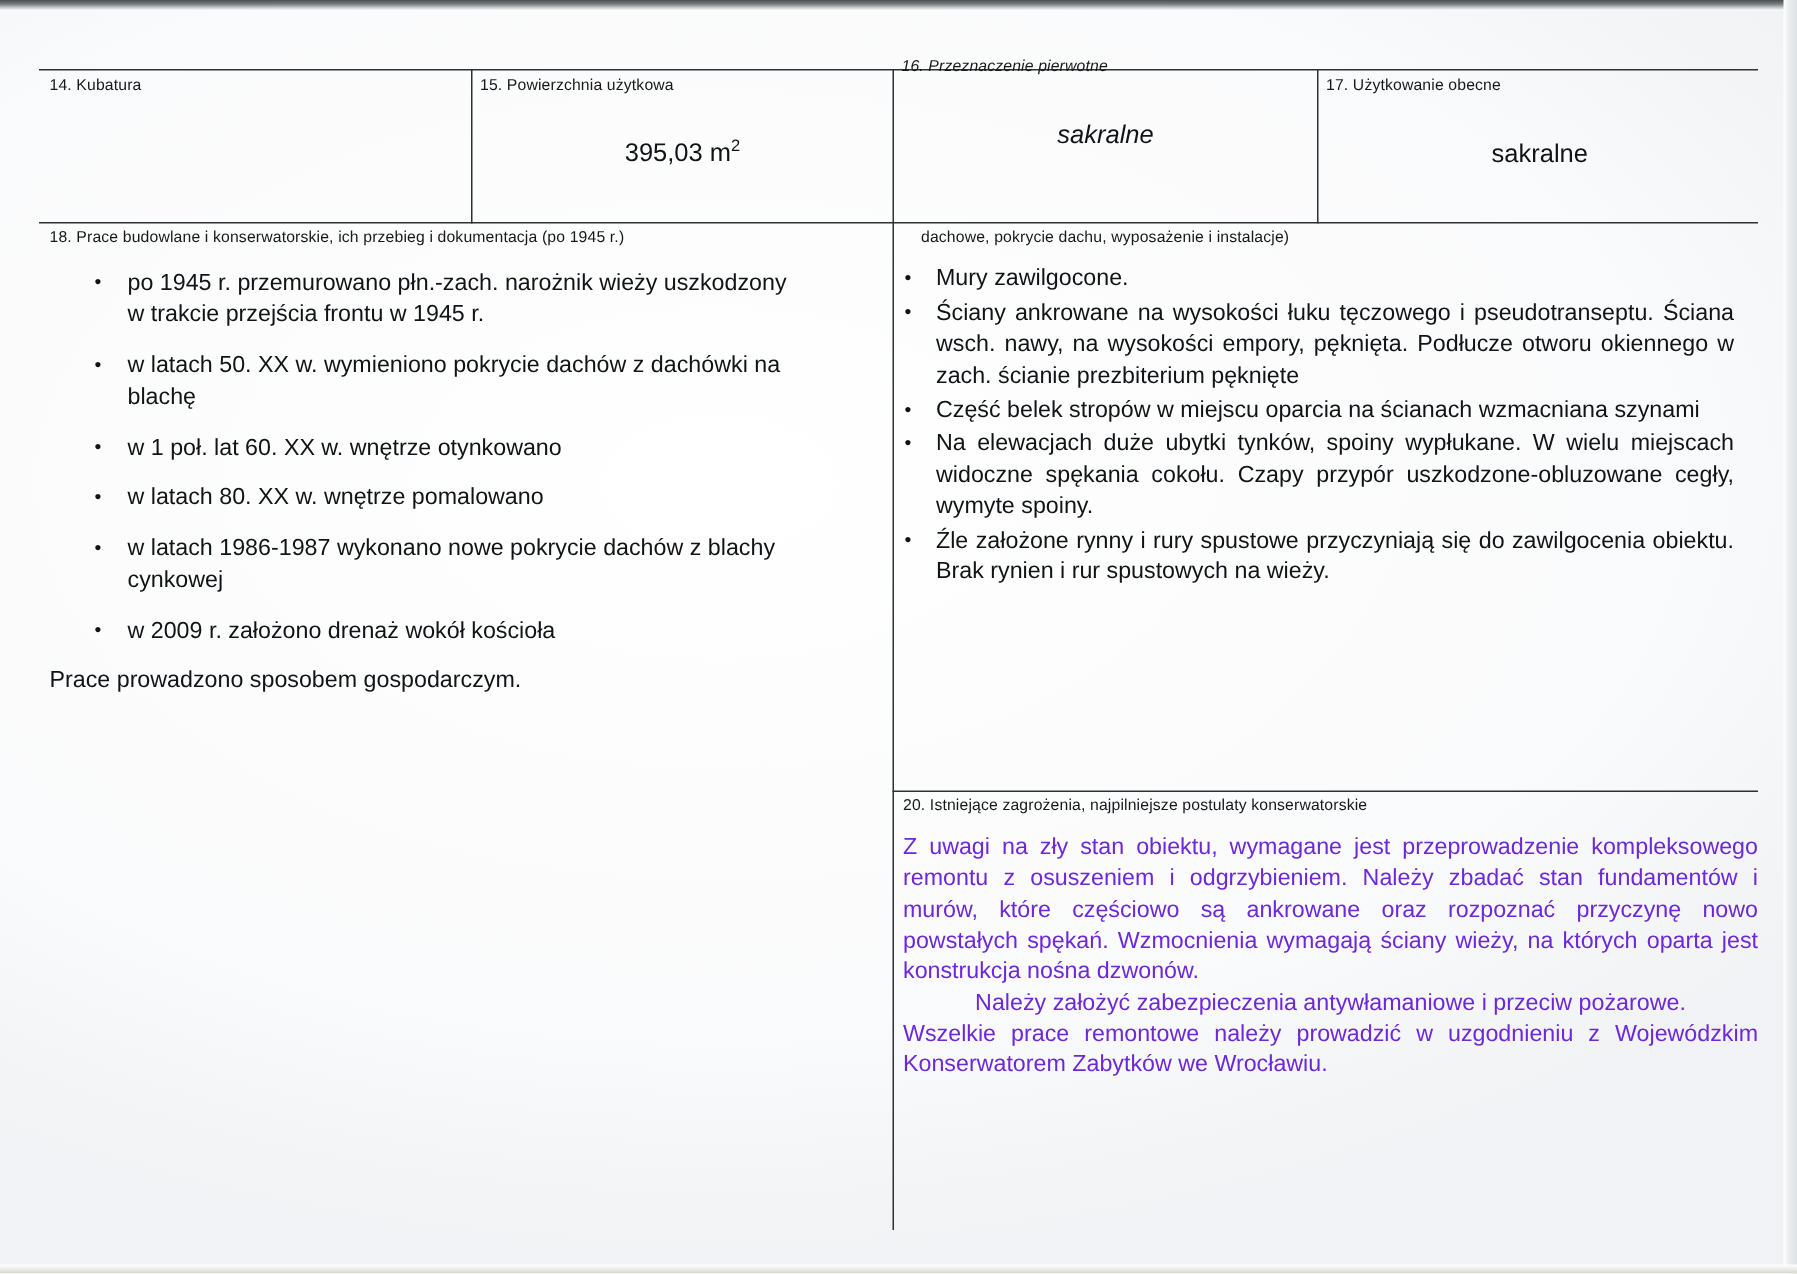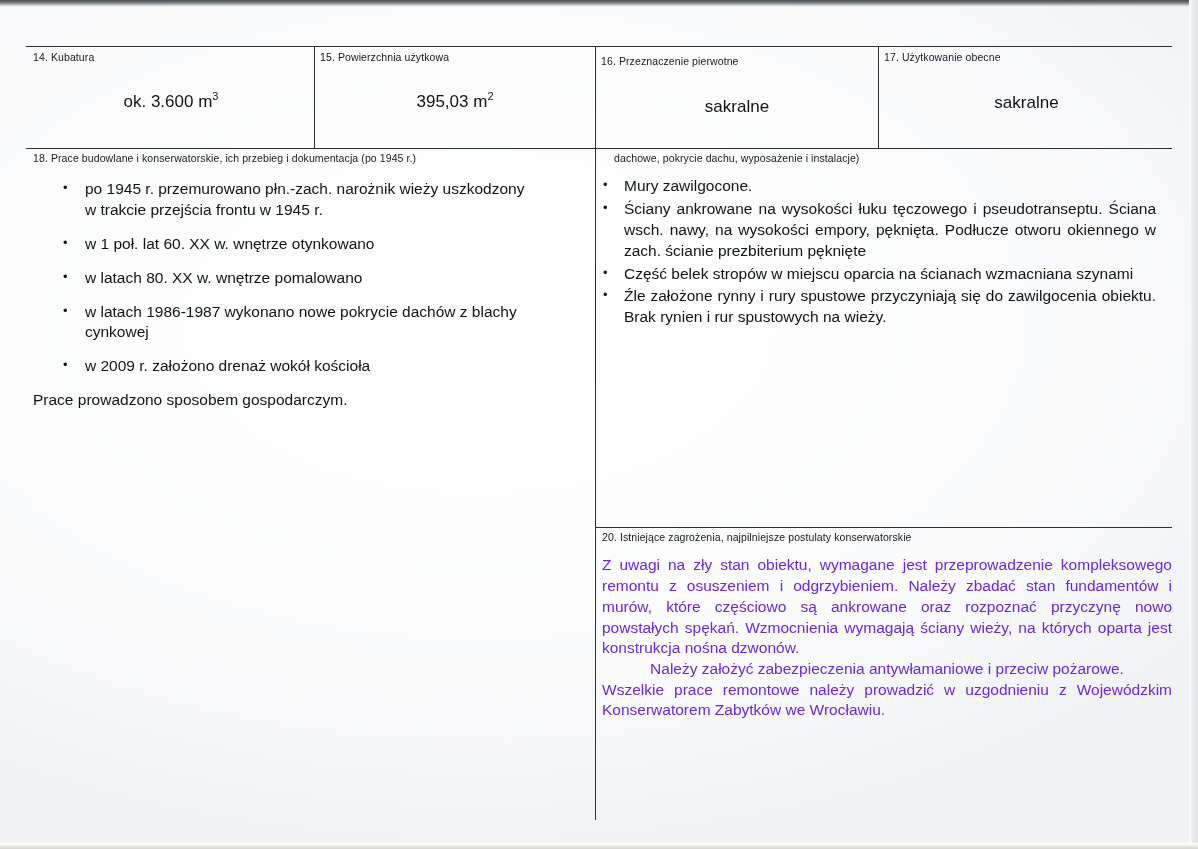--- a/index.html
+++ b/index.html
@@ -155,62 +155,61 @@
   <div class="hline" style="left:595px; top:527px; width:577px;"></div>
 
   <div class="vline" style="left:314px; top:46px; height:103px;"></div>
   <div class="vline" style="left:595px; top:46px; height:103px;"></div>
   <div class="vline" style="left:878px; top:46px; height:103px;"></div>
 
   <div class="vline" style="left:595px; top:148px; height:672px;"></div>
 
   <div class="cell" style="left:33px; top:51px; width:276px;">
     <div class="cell-label">14. Kubatura</div>
-    <div class="cell-value" style="margin-top:28px;">
-      <span>ok. 3.600 m</span><sup>3</sup>
-    </div>
   </div>
 
   <div class="cell" style="left:320px; top:51px; width:270px;">
     <div class="cell-label">15. Powierzchnia użytkowa</div>
     <div class="cell-value" style="margin-top:28px;">
       <span>395,03 m</span><sup>2</sup>
     </div>
   </div>
 
-  <div class="cell" style="left:601px; top:55px; width:272px;">
+  <div class="cell" style="left:601px; top:38px; width:272px;font-style:italic;">
     <div class="cell-label">16. Przeznaczenie pierwotne</div>
     <div class="cell-value" style="margin-top:29px;">sakralne</div>
   </div>
 
   <div class="cell" style="left:884px; top:51px; width:285px;">
     <div class="cell-label">17. Użytkowanie obecne</div>
     <div class="cell-value" style="margin-top:29px;">sakralne</div>
   </div>
 
   <div class="cell" style="left:33px; top:152px; width:555px;">
     <div class="cell-label">18. Prace budowlane i konserwatorskie, ich przebieg i dokumentacja (po 1945 r.)</div>
     <ul class="blist" id="field-18-list">
       <li>po 1945 r. przemurowano płn.-zach. narożnik wieży uszkodzony w trakcie przejścia frontu w 1945 r.</li>
+      <li>w latach 50. XX w. wymieniono pokrycie dachów z dachówki na blachę</li>
       <li>w 1 poł. lat 60. XX w. wnętrze otynkowano</li>
       <li>w latach 80. XX w. wnętrze pomalowano</li>
       <li>w latach 1986-1987 wykonano nowe pokrycie dachów z blachy cynkowej</li>
       <li>w 2009 r. założono drenaż wokół kościoła</li>
     </ul>
     <div id="field-18-closing">Prace prowadzono sposobem gospodarczym.</div>
   </div>
 
   <div class="cell" style="left:602px; top:152px; width:570px;">
     <div class="cell-label wrap">
       <span class="lbl-indent">dachowe, pokrycie dachu, wyposażenie i instalacje)</span>
     </div>
     <ul class="blist" id="field-19-list">
       <li>Mury zawilgocone.</li>
       <li>Ściany ankrowane na wysokości łuku tęczowego i pseudotranseptu. Ściana wsch. nawy, na wysokości empory, pęknięta. Podłucze otworu okiennego w zach. ścianie prezbiterium pęknięte</li>
       <li>Część belek stropów w miejscu oparcia na ścianach wzmacniana szynami</li>
+      <li>Na elewacjach duże ubytki tynków, spoiny wypłukane. W wielu miejscach widoczne spękania cokołu.   Czapy przypór uszkodzone-obluzowane cegły, wymyte spoiny.</li>
       <li>Źle założone rynny i rury spustowe przyczyniają się do zawilgocenia obiektu. Brak rynien i rur spustowych na wieży.</li>
     </ul>
   </div>
 
   <div class="cell" style="left:602px; top:531px; width:572px;">
     <div class="cell-label">20. Istniejące zagrożenia, najpilniejsze postulaty konserwatorskie</div>
     <div style="margin-top:11px;">
       <p class="para">Z uwagi na zły stan obiektu, wymagane jest przeprowadzenie kompleksowego remontu z osuszeniem i odgrzybieniem. Należy zbadać stan fundamentów i murów, które częściowo są ankrowane oraz rozpoznać przyczynę nowo powstałych spękań. Wzmocnienia wymagają ściany wieży, na których oparta jest konstrukcja nośna dzwonów.</p>
       <p class="para last">Należy założyć zabezpieczenia antywłamaniowe i przeciw pożarowe.</p>
       <p class="para">Wszelkie prace remontowe należy prowadzić w uzgodnieniu z Wojewódzkim Konserwatorem Zabytków we Wrocławiu.</p>

